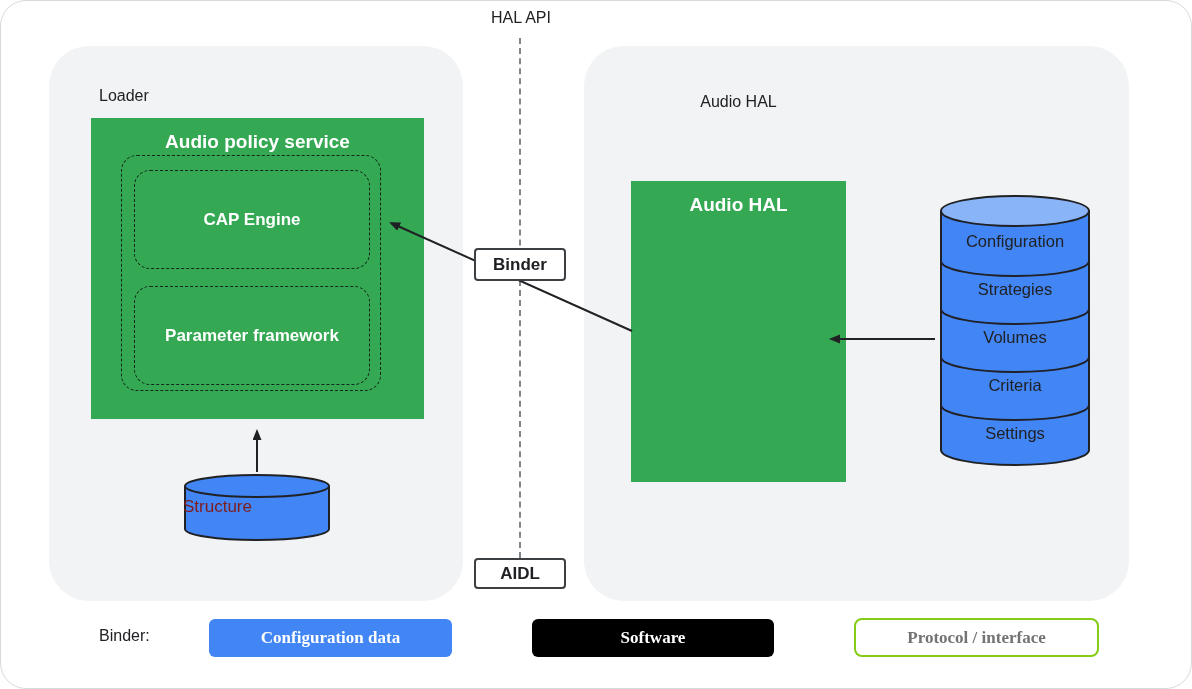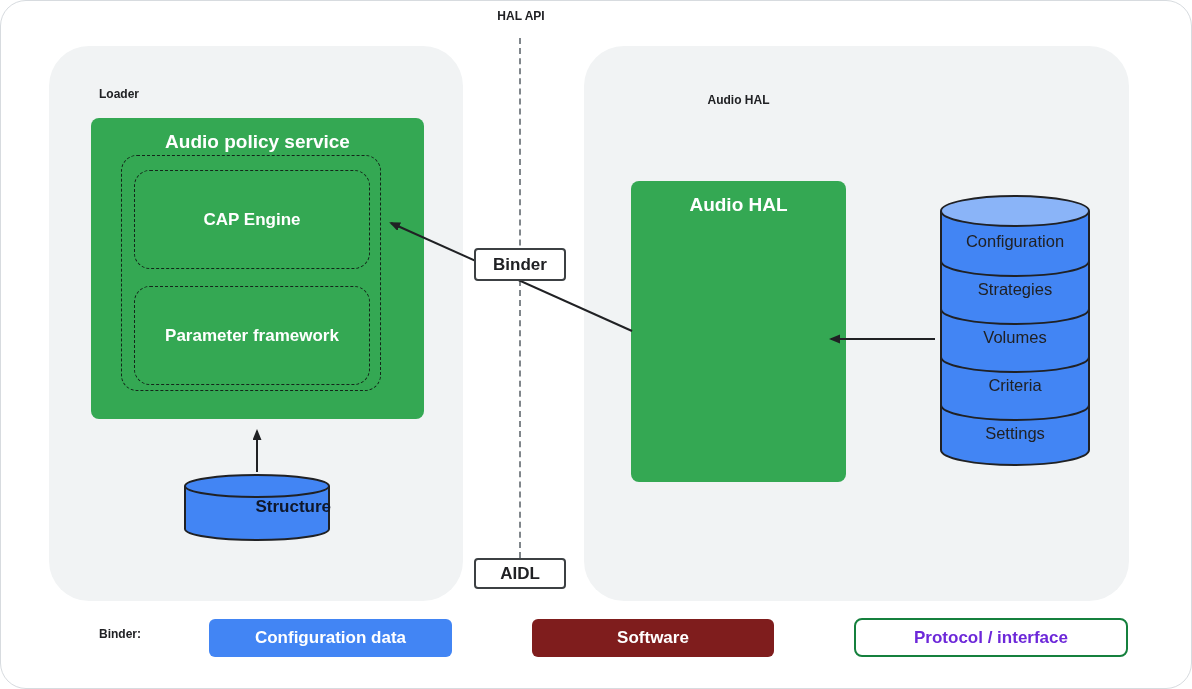--- a/index.html
+++ b/index.html
@@ -14,75 +14,75 @@
     width: 1192px; height: 689px;
     background: #ffffff;
     border: 1px solid #d7dbdf;
     border-radius: 26px;
     overflow: hidden;
   }
   .abs { position: absolute; }
   svg { display: block; }
   svg text { font-family: "Liberation Sans", sans-serif; }
 
-  .title { font-size: 12px; font-weight: 700; color: #202124; }
+  .title { font-size: 16px; font-weight: 400; color: #202124; }
 
   #hal-api-title { left: 438px; top: 8px; width: 164px; text-align: center; z-index: 2; }
   #center-dash { left: 518px; top: 37px; height: 520px; width: 0; border-left: 2px dashed #80868b; z-index: 2; }
 
   .container { background: #f1f3f4; border-radius: 40px; z-index: 1; }
   #system-container { left: 48px; top: 45px; width: 414px; height: 555px; }
   #audiohal-container { left: 583px; top: 45px; width: 545px; height: 555px; }
 
   #system-label { left: 98px; top: 86px; z-index: 2; }
   #audiohal-label { left: 630px; top: 92px; width: 215px; text-align: center; z-index: 2; }
 
-  .green-box { background: #34a853; border-radius: 8px; z-index: 3; color: #ffffff; }
+  .green-box { background: #34a853; border-radius: 0; z-index: 3; color: #ffffff; }
   #aps-box { left: 90px; top: 117px; width: 333px; height: 301px; }
   #halimpl-box { left: 630px; top: 180px; width: 215px; height: 301px; }
   .green-title { text-align: center; font-size: 19px; font-weight: 700; padding-top: 13px; color: #ffffff; }
 
   .dashed-box { position: absolute; border: 1.6px dashed #13271a; border-radius: 16px; }
   #cap-group { left: 30px; top: 37px; width: 260px; height: 236px; }
   #cap-engine { left: 43px; top: 52px; width: 236px; height: 99px; }
   #param-fw { left: 43px; top: 168px; width: 236px; height: 99px; }
   #cap-loader { left: 33px; top: 109px; width: 156px; height: 94px; }
   .node-label {
     display: flex; align-items: center; justify-content: center;
     width: 100%; height: 100%;
     font-size: 17px; font-weight: 700; color: #ffffff; text-align: center;
   }
 
   #structure-cyl { left: 182px; top: 472px; z-index: 3; }
-  #structure-label { left: 182px; top: 496px; width: 148px; text-align: right; font-size: 17px; color: #0f172a; z-index: 4; font-weight: bold; }
+  #structure-label { left: 182px; top: 496px; width: 148px; text-align: left; font-size: 17px; color: #7f1d1d; z-index: 4; }
 
   #config-db { left: 938px; top: 194px; z-index: 3; }
 
   #arrow-layer { left: 0; top: 0; z-index: 4; pointer-events: none; }
 
   .iface-box {
     background: #ffffff;
     border: 2px solid #3c4043;
     border-radius: 4px;
     display: flex; align-items: center; justify-content: center;
     font-size: 17px; font-weight: 700; color: #202124;
     z-index: 5;
   }
   #binder-box { left: 473px; top: 247px; width: 92px; height: 33px; }
   #aidl-box { left: 473px; top: 557px; width: 92px; height: 31px; }
 
   #legend-label { left: 98px; top: 626px; z-index: 2; }
   .legend-pill {
     display: flex; align-items: center; justify-content: center;
     font-size: 17px; font-weight: 700;
-    border-radius: 6px; z-index: 2;
+    border-radius: 6px; z-index: 2; font-family: Liberation Serif, serif;
   }
   #legend-config { left: 208px; top: 618px; width: 243px; height: 38px; background: #4285f4; color: #ffffff; }
-  #legend-software { left: 531px; top: 618px; width: 242px; height: 38px; background: #7f1d1d; color: #ffffff; }
-  #legend-protocol { left: 853px; top: 617px; width: 274px; height: 39px; background: #ffffff; color: #6d28d9; border: 2px solid #15803d; border-radius: 8px; }
+  #legend-software { left: 531px; top: 618px; width: 242px; height: 38px; background: #000000; color: #ffffff; }
+  #legend-protocol { left: 853px; top: 617px; width: 245px; height: 39px; background: #ffffff; color: #737373; border: 2px solid #84cc16; border-radius: 8px; }
 </style>
 </head>
 <body>
 
 <div class="canvas">
 
   <div class="abs title" id="hal-api-title">HAL API</div>
   <div class="abs" id="center-dash"></div>
 
   <div class="abs container" id="system-container"></div>

